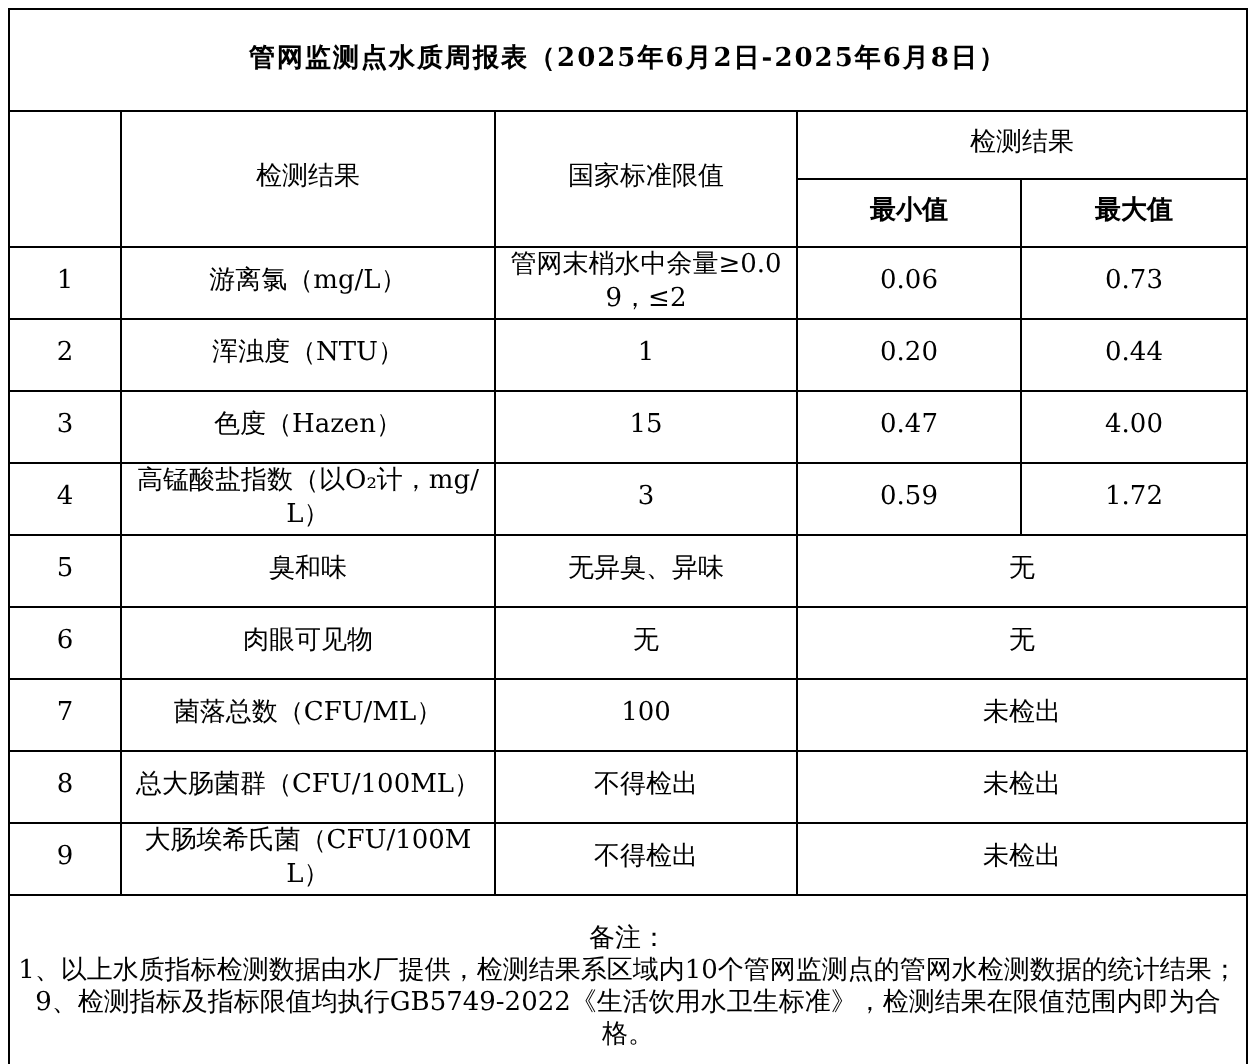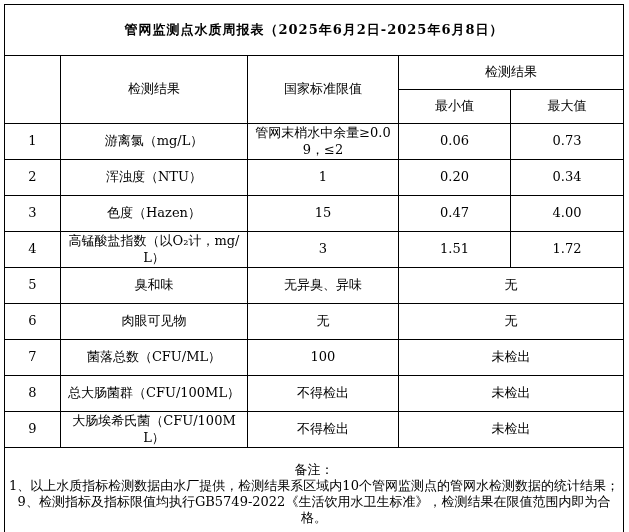--- a/index.html
+++ b/index.html
@@ -32,21 +32,21 @@
     overflow: hidden;
     word-break: break-all;
   }
   td.title-cell {
     height: 48px;
     font-size: 16px;
     font-weight: bold;
     letter-spacing: 1px;
   }
   tr.header-row-1 td { height: 31px; }
-  tr.header-row-2 td { height: 31px; }
+  tr.header-row-2 td { height: 31px; font-weight: bold; }
   tr.data-row td { height: 33px; }
   td.notes-cell {
     height: 90px;
     text-align: left;
     vertical-align: top;
     padding: 3px 6px;
     font-size: 13px;
     line-height: 1.6;
     word-break: break-all;
   }
@@ -83,34 +83,34 @@
         <td>游离氯（mg/L）</td>
         <td>管网末梢水中余量≥0.09，≤2</td>
         <td>0.06</td>
         <td>0.73</td>
       </tr>
       <tr class="data-row">
         <td>2</td>
         <td>浑浊度（NTU）</td>
         <td>1</td>
         <td>0.20</td>
-        <td>0.34</td>
+        <td>0.44</td>
       </tr>
       <tr class="data-row">
         <td>3</td>
         <td>色度（Hazen）</td>
         <td>15</td>
         <td>0.47</td>
         <td>4.00</td>
       </tr>
       <tr class="data-row">
         <td>4</td>
         <td>高锰酸盐指数（以O₂计，mg/L）</td>
         <td>3</td>
-        <td>1.51</td>
+        <td>0.59</td>
         <td>1.72</td>
       </tr>
       <tr class="data-row">
         <td>5</td>
         <td>臭和味</td>
         <td>无异臭、异味</td>
         <td colspan="2">无</td>
       </tr>
       <tr class="data-row">
         <td>6</td>

